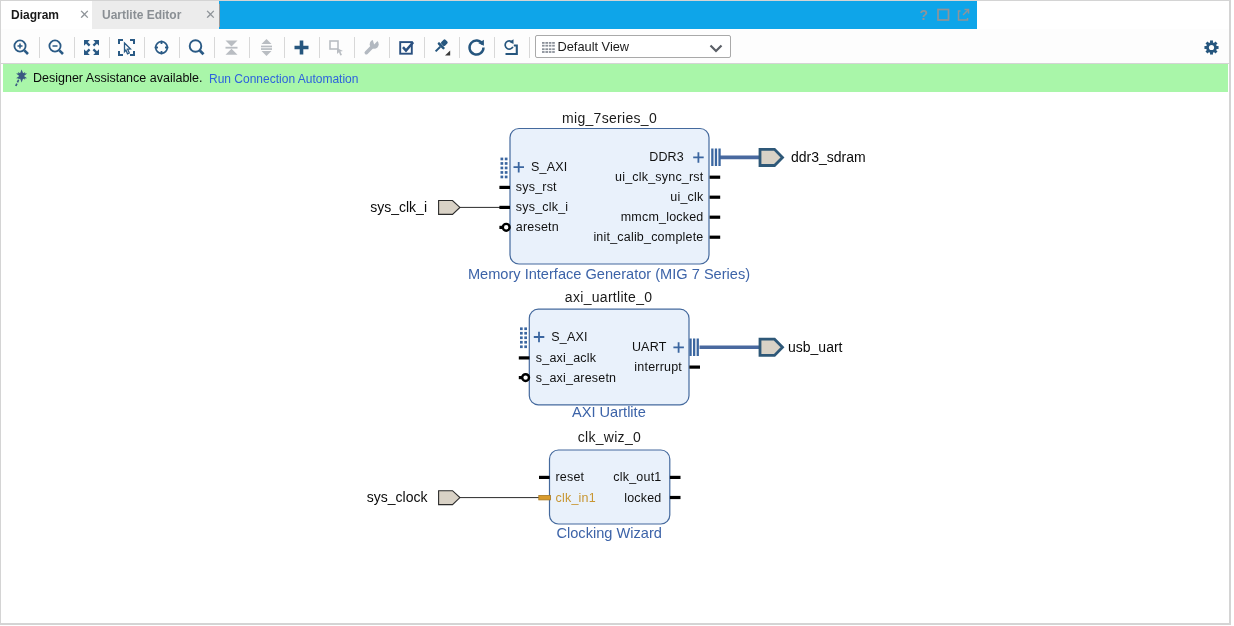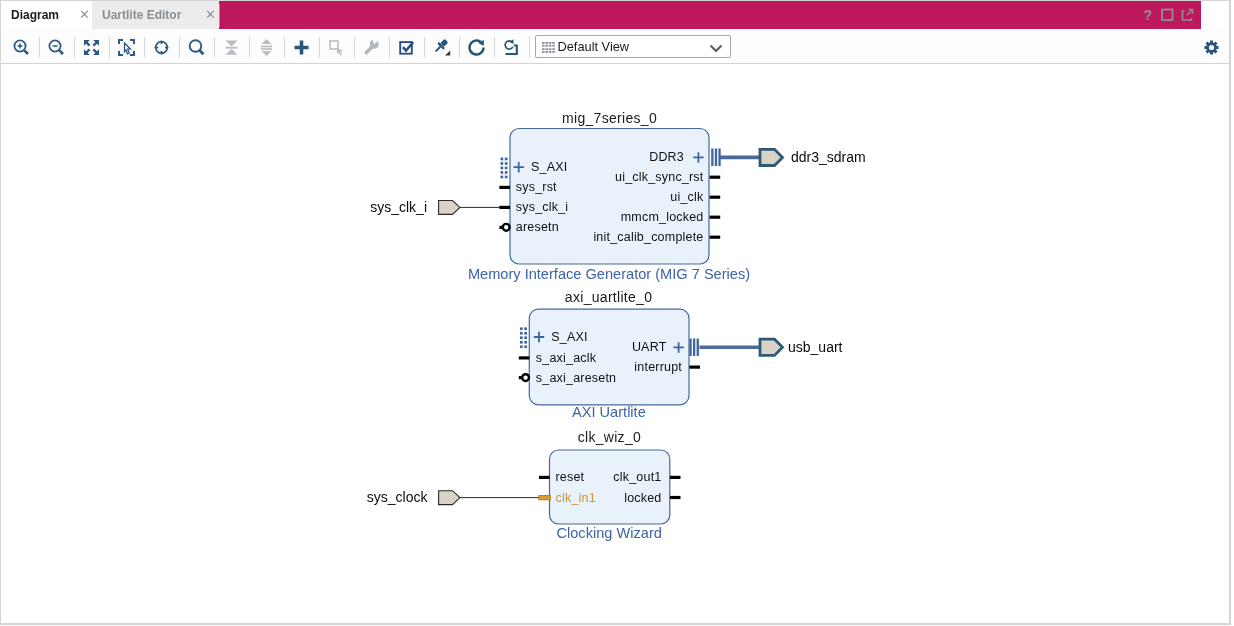--- a/index.html
+++ b/index.html
@@ -1,19 +1,19 @@
 <!DOCTYPE html>
 <html><head>
 <meta charset="utf-8">
 <style>
   * { margin:0; padding:0; box-sizing:border-box; }
   html,body { width:1234px; height:626px; background:#ffffff; font-family:"Liberation Sans", sans-serif; overflow:hidden; }
   #app { position:absolute; left:0; top:0; width:1231px; height:625px; background:#ffffff; border:1px solid #d4d4d4; border-right:2px solid #d4d4d4; border-bottom:2px solid #d4d4d4; }
   
-  #tabbar { position:absolute; left:0; top:0; width:1200px; height:28px; background:#be185d;padding-left:32px; }
+  #tabbar { position:absolute; left:0; top:0; width:976px; height:28px; background:#0ea5e9;padding-left:32px; }
   .tab { position:absolute; top:0; height:28px; font-size:12px; font-weight:bold; }
   #tab1 { left:0; width:91px; background:#ffffff; color:#1a1a1a; }
   #tab1 .lbl { position:absolute; left:10px; top:7px; }
   #tab1 .x { position:absolute; left:78px; top:6px; }
   #tab2 { left:91px; width:127px; background:#ececec; color:#8a8f94; }
   #tab2 .lbl { position:absolute; left:10px; top:7px; }
   #tab2 .x { position:absolute; left:113px; top:6px; }
   .x { color:#8f9499; font-weight:normal; font-size:13px; }
   #tabsep { position:absolute; left:218px; top:3px; width:1px; height:23px; background:#9a9a9a; }
   
@@ -300,13 +300,24 @@
         <rect x="7.8" y="1.3" width="3.4" height="16.4"></rect>
         <rect x="1.3" y="7.8" width="16.4" height="3.4"></rect>
         <rect x="7.8" y="1.3" width="3.4" height="16.4" transform="rotate(45 9.5 9.5)"></rect>
         <rect x="7.8" y="1.3" width="3.4" height="16.4" transform="rotate(-45 9.5 9.5)"></rect>
       </g>
       <circle cx="9.5" cy="9.5" r="3" fill="#fdfdfd"></circle>
       </g>
     </svg>
   </div>
 
+  <div id="banner">
+    <svg id="wand" width="30" height="28">
+      <path d="M15.5 16 L12.6 22.5" stroke="#3a5a82" stroke-width="1.7" stroke-dasharray="2.6 1.4"></path>
+      <g fill="#3a5a82">
+        <path d="M18.6 5.4 L20.1 9.2 L24.1 9.5 L20.9 11.9 L22.2 15.7 L18.6 13.5 L15.0 15.7 L16.3 11.9 L13.1 9.5 L17.1 9.2 Z"></path>
+        <path d="M18.6 18.4 L17.1 14.6 L13.1 14.3 L16.3 11.9 L15.0 8.1 L18.6 10.3 L22.2 8.1 L20.9 11.9 L24.1 14.3 L20.1 14.6 Z"></path>
+      </g>
+    </svg>
+    <span class="t1">Designer Assistance available.</span>
+    <span class="t2">Run Connection Automation</span>
+  </div>
 </div>
 
 </body></html>

